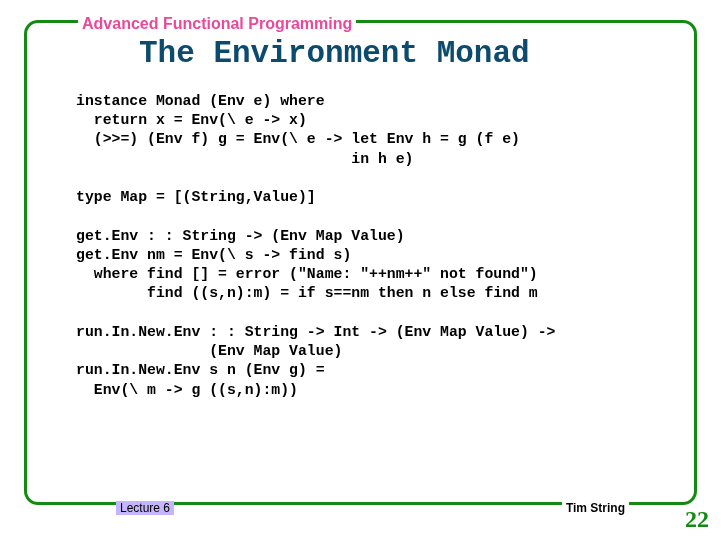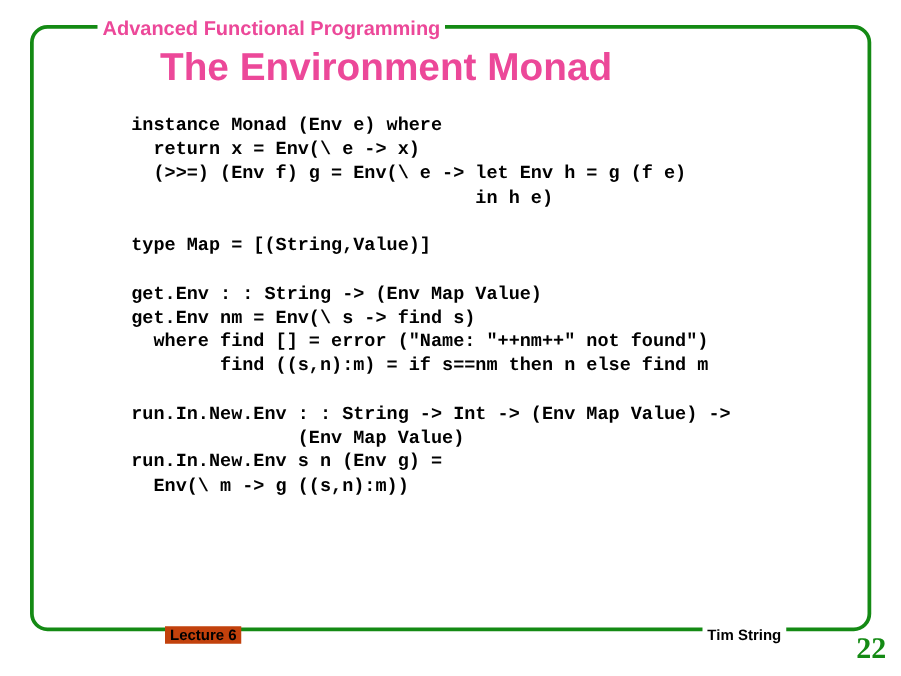--- a/index.html
+++ b/index.html
@@ -27,47 +27,46 @@
     left: 78px;
     top: 15px;
     background: #ffffff;
     padding: 0 4px;
     font-size: 16px;
     font-weight: bold;
     color: #ec4899;
   }
   .slide-title {
     position: absolute;
-    left: 128px;
+    left: 139px;
     top: 36px;
-    font-family: Liberation Sans, sans-serif;
+    font-family: Liberation Mono, monospace;
     font-size: 31px;
     font-weight: bold;
-    color: #ec4899;
+    color: #0c4a6e;
   }
   .code-block {
     position: absolute;
     left: 76px;
     top: 92px;
     font-family: 'Courier New', Courier, monospace;
     font-size: 14.8px;
     font-weight: bold;
     line-height: 1.3;
     color: #000;
     white-space: pre;
-    margin-left: 29px;
   }
   .footer-left-tab {
     position: absolute;
-    left: 132px;
+    left: 116px;
     bottom: 26px;
-    background: #c2410c;
+    background: #c4b5fd;
     padding: 0 4px;
     font-size: 12px;
-    font-weight: bold;
+    font-weight: normal;
     color: #000;
   }
   .footer-right-tab {
     position: absolute;
     right: 92px;
     bottom: 26px;
     background: #ffffff;
     padding: 0 4px;
     font-size: 12px;
     font-weight: bold;

